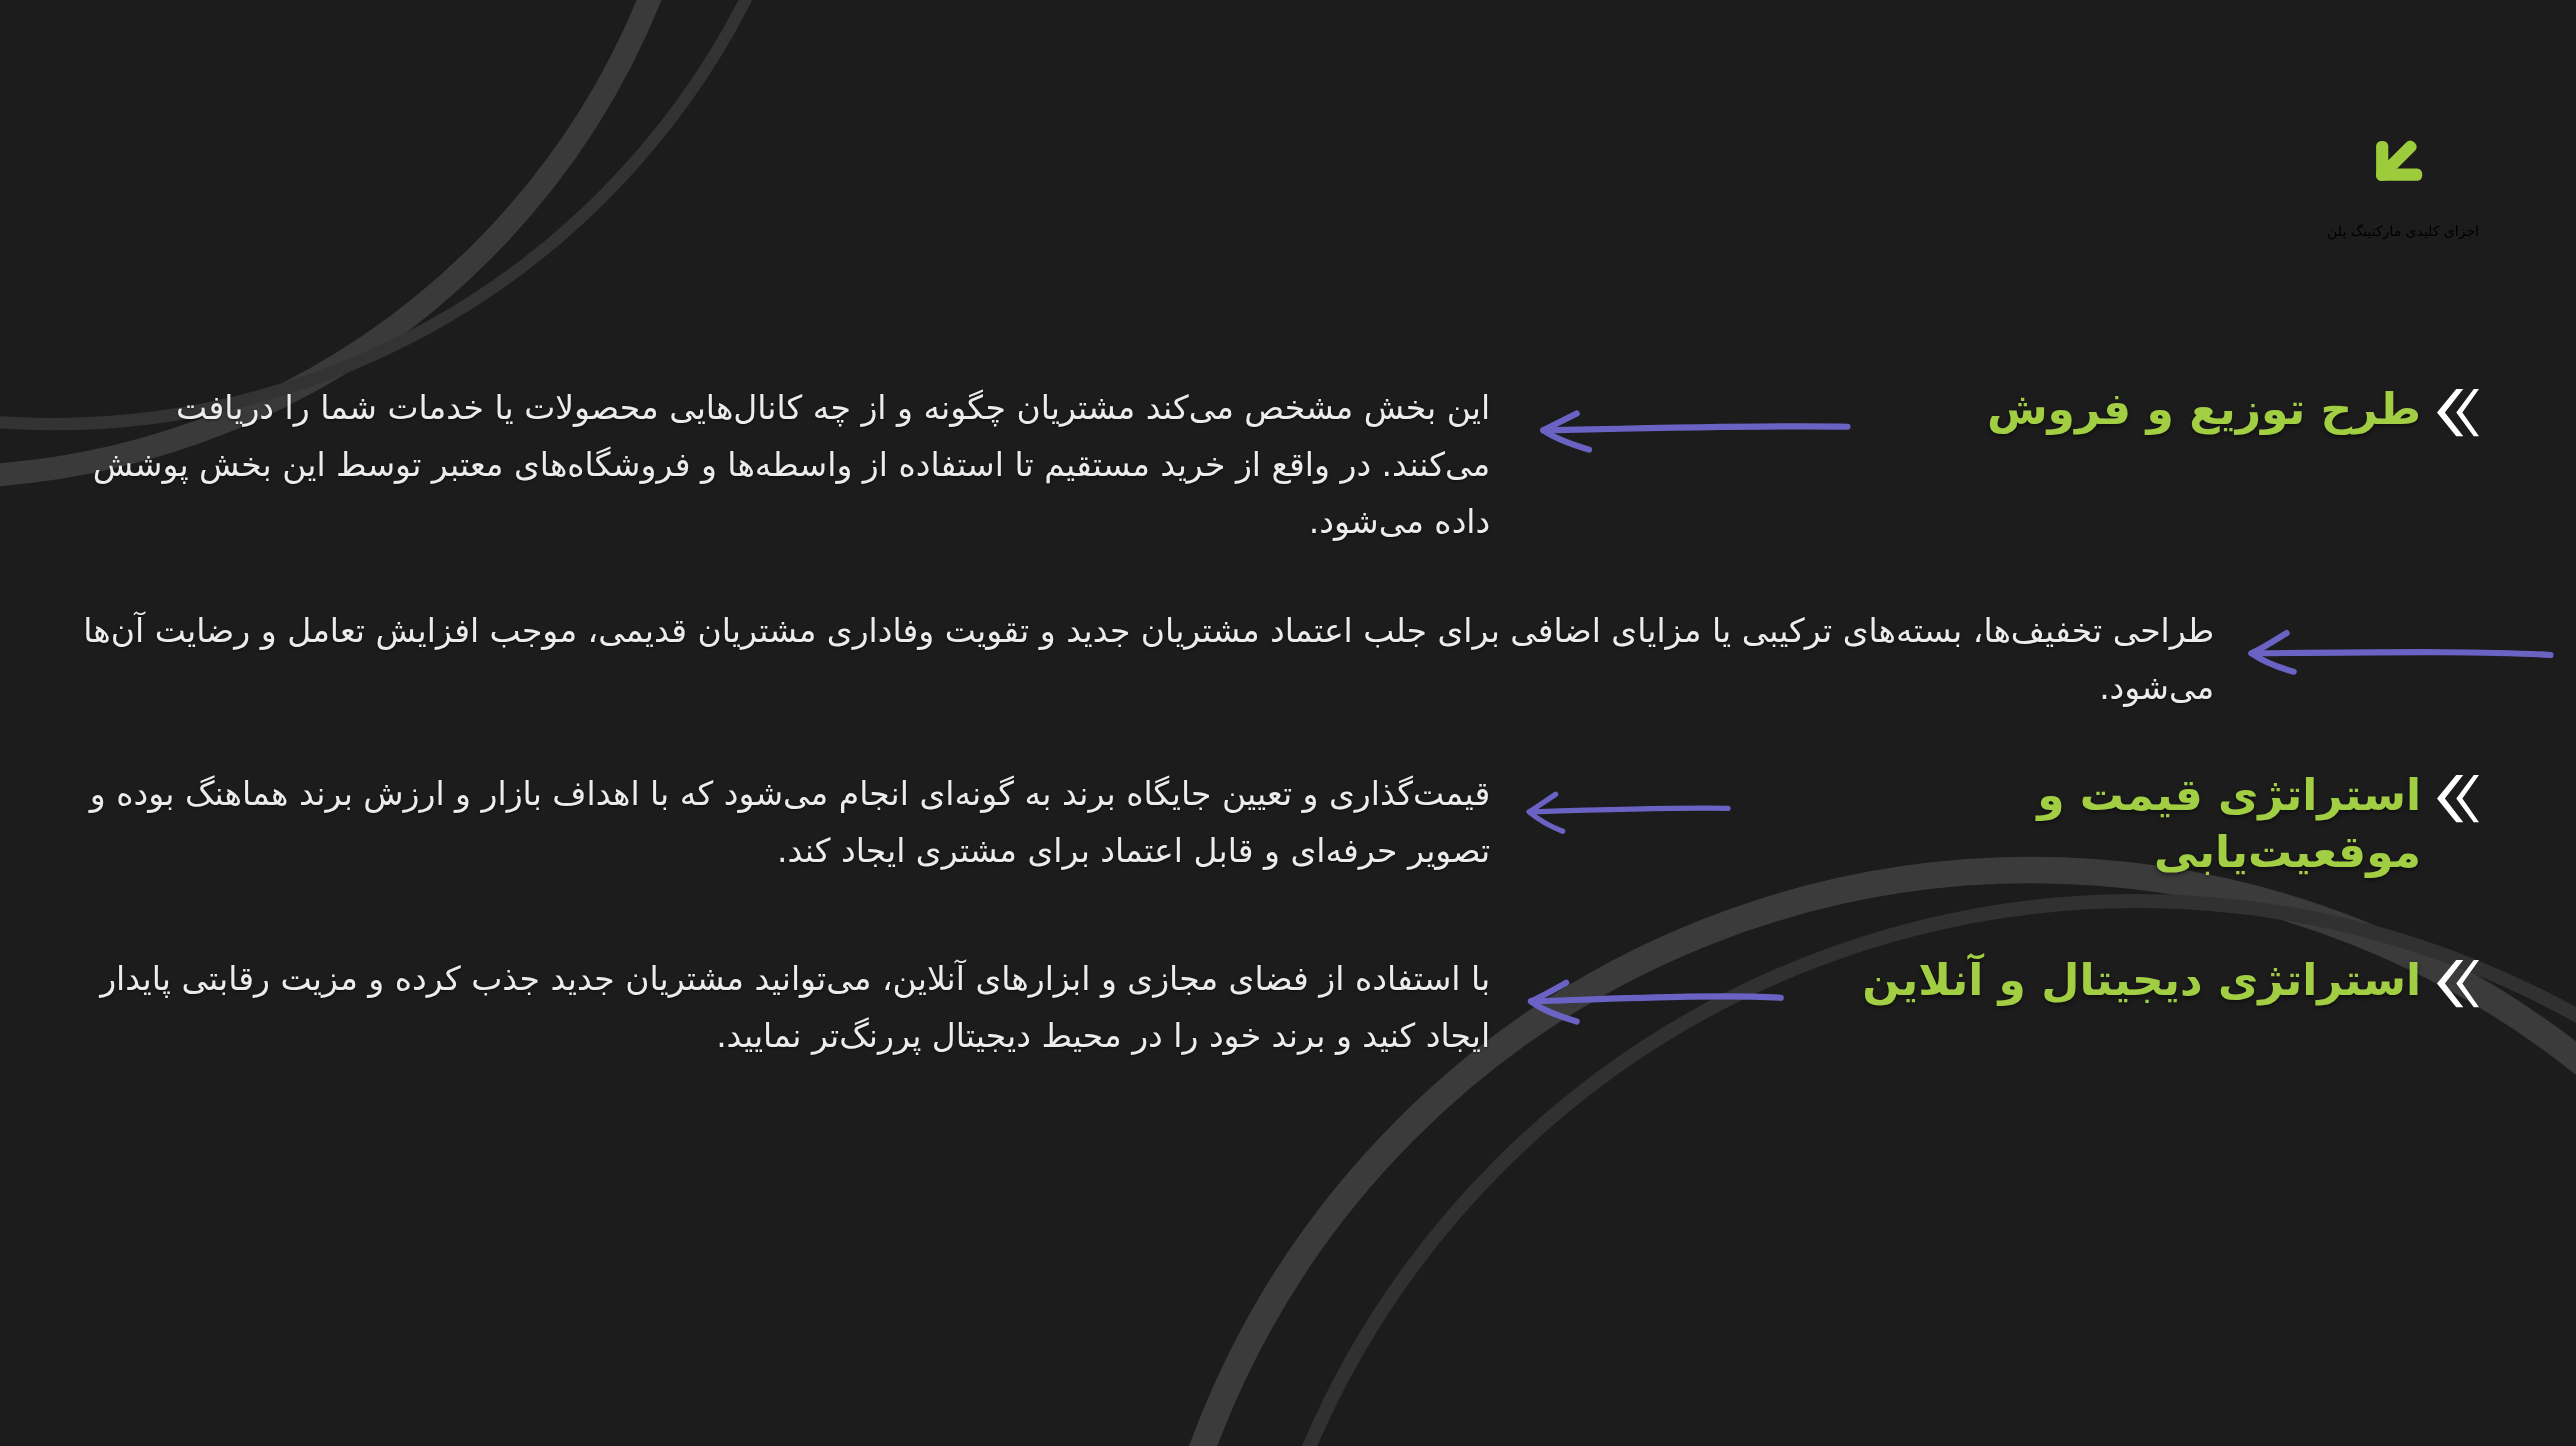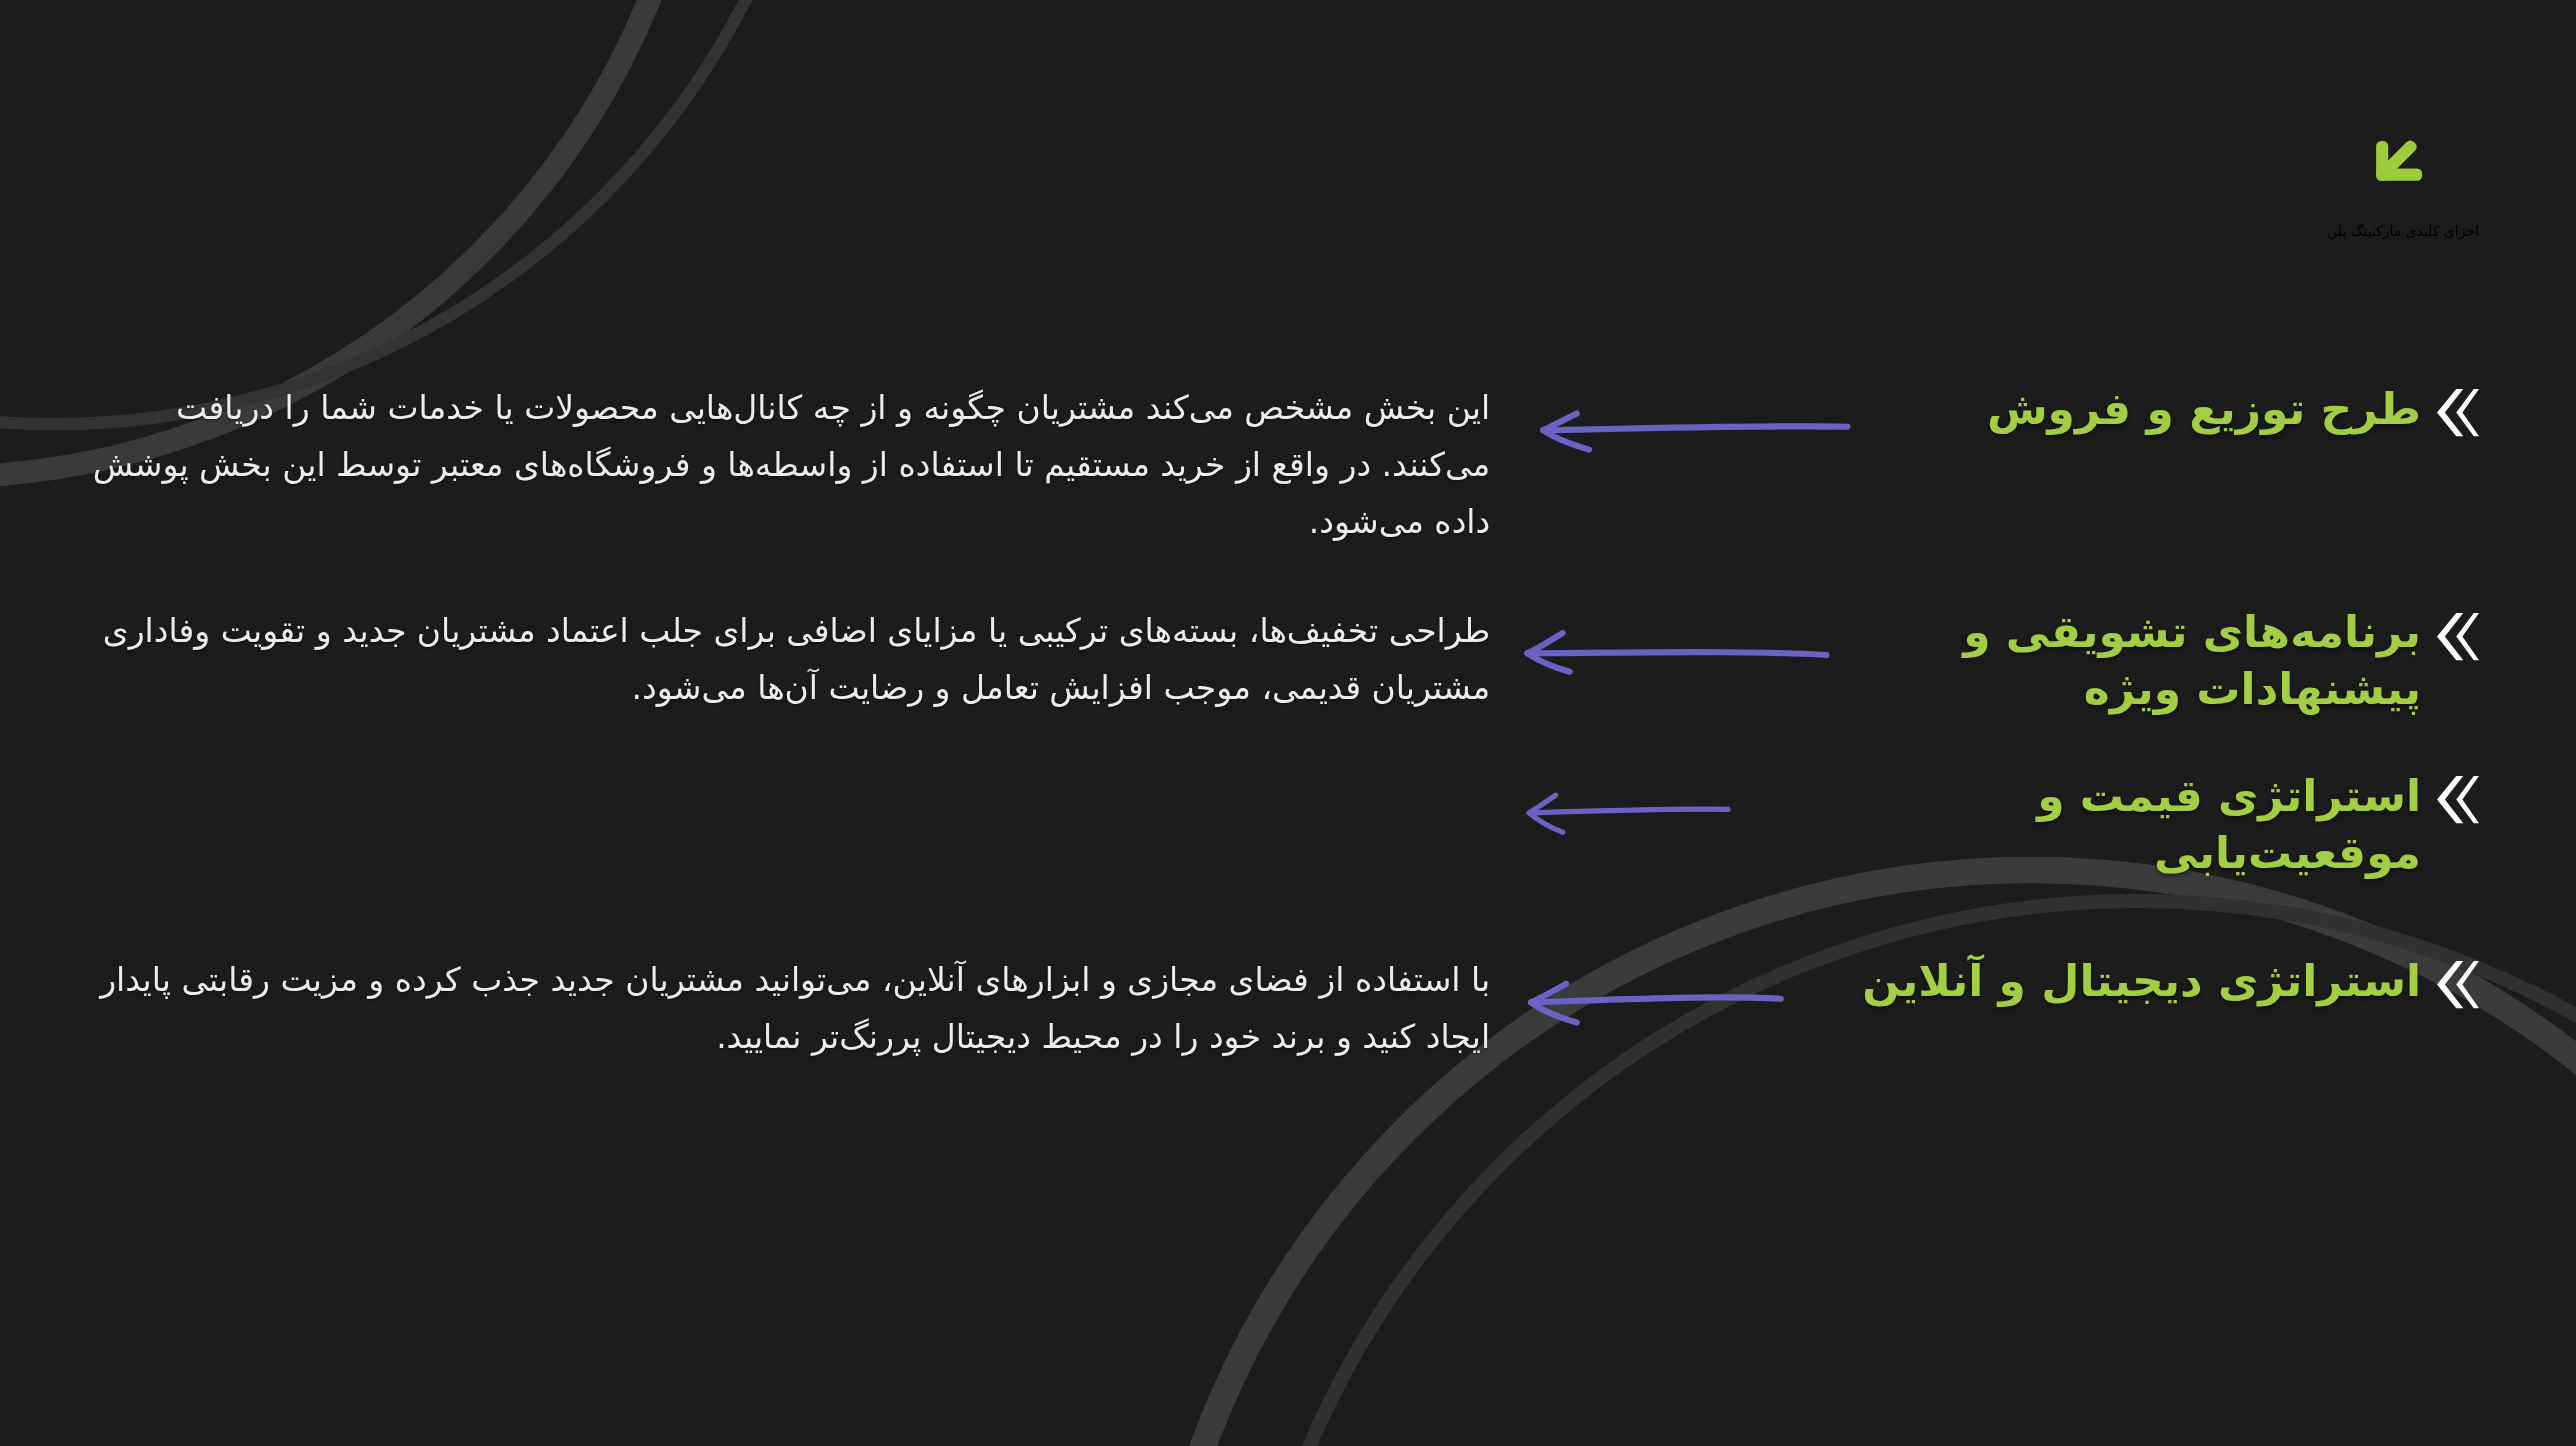--- a/index.html
+++ b/index.html
@@ -164,29 +164,20 @@
         <path d="M68 12 C52 20 38 27 30 31" fill="none" stroke="#6b63c4" stroke-width="7" stroke-linecap="round"></path>
         <path d="M30 31 C40 38 58 46 82 53" fill="none" stroke="#6b63c4" stroke-width="7" stroke-linecap="round"></path>
       </svg>
     </div>
     <div class="body-block">
       <div class="row-body">این بخش مشخص می‌کند مشتریان چگونه و از چه کانال‌هایی محصولات یا خدمات شما را دریافت می‌کنند. در واقع از خرید مستقیم تا استفاده از واسطه‌ها و فروشگاه‌های معتبر توسط این بخش پوشش داده می‌شود.</div>
     </div>
   </div>
 
   <div class="row" id="row-1">
-    <div class="label-block">
-      <svg class="chevron" viewBox="0 0 56 62" xmlns="http://www.w3.org/2000/svg" aria-hidden="true">
-        <g fill="#ffffff">
-          <path d="M30 4 L38 4 L17 31 L38 58 L30 58 L8 31 Z"></path>
-          <path d="M50 4 L56 4 L37 31 L56 58 L50 58 L30 31 Z"></path>
-        </g>
-      </svg>
-      <div class="row-heading">برنامه‌های تشویقی و پیشنهادات ویژه</div>
-    </div>
     <div class="connector">
       <svg width="336" height="51" viewBox="0 0 380 58" xmlns="http://www.w3.org/2000/svg" aria-hidden="true">
         <path d="M352 33 C270 28 150 30 16 31" fill="none" stroke="#6b63c4" stroke-width="7" stroke-linecap="round"></path>
         <path d="M52 8 C36 18 22 27 12 31" fill="none" stroke="#6b63c4" stroke-width="7" stroke-linecap="round"></path>
         <path d="M12 31 C22 38 38 46 60 52" fill="none" stroke="#6b63c4" stroke-width="7" stroke-linecap="round"></path>
       </svg>
     </div>
     <div class="body-block">
       <div class="row-body">طراحی تخفیف‌ها، بسته‌های ترکیبی یا مزایای اضافی برای جلب اعتماد مشتریان جدید و تقویت وفاداری مشتریان قدیمی، موجب افزایش تعامل و رضایت آن‌ها می‌شود.</div>
     </div>
@@ -202,20 +193,23 @@
       </svg>
       <div class="row-heading">استراتژی قیمت و موقعیت‌یابی</div>
     </div>
     <div class="connector">
       <svg width="336" height="51" viewBox="0 0 380 58" xmlns="http://www.w3.org/2000/svg" aria-hidden="true">
         <path d="M240 22 C180 21 110 23 18 26" fill="none" stroke="#6b63c4" stroke-width="6" stroke-linecap="round"></path>
         <path d="M44 6 C32 14 22 21 14 26" fill="none" stroke="#6b63c4" stroke-width="6" stroke-linecap="round"></path>
         <path d="M14 26 C22 33 34 41 52 48" fill="none" stroke="#6b63c4" stroke-width="6" stroke-linecap="round"></path>
       </svg>
     </div>
+    <div class="body-block">
+      <div class="row-body">قیمت‌گذاری و تعیین جایگاه برند به گونه‌ای انجام می‌شود که با اهداف بازار و ارزش برند هماهنگ بوده و تصویر حرفه‌ای و قابل اعتماد برای مشتری ایجاد کند.</div>
+    </div>
   </div>
 
   <div class="row" id="row-3">
     <div class="label-block">
       <svg class="chevron" viewBox="0 0 56 62" xmlns="http://www.w3.org/2000/svg" aria-hidden="true">
         <g fill="#ffffff">
           <path d="M30 4 L38 4 L17 31 L38 58 L30 58 L8 31 Z"></path>
           <path d="M50 4 L56 4 L37 31 L56 58 L50 58 L30 31 Z"></path>
         </g>
       </svg>

